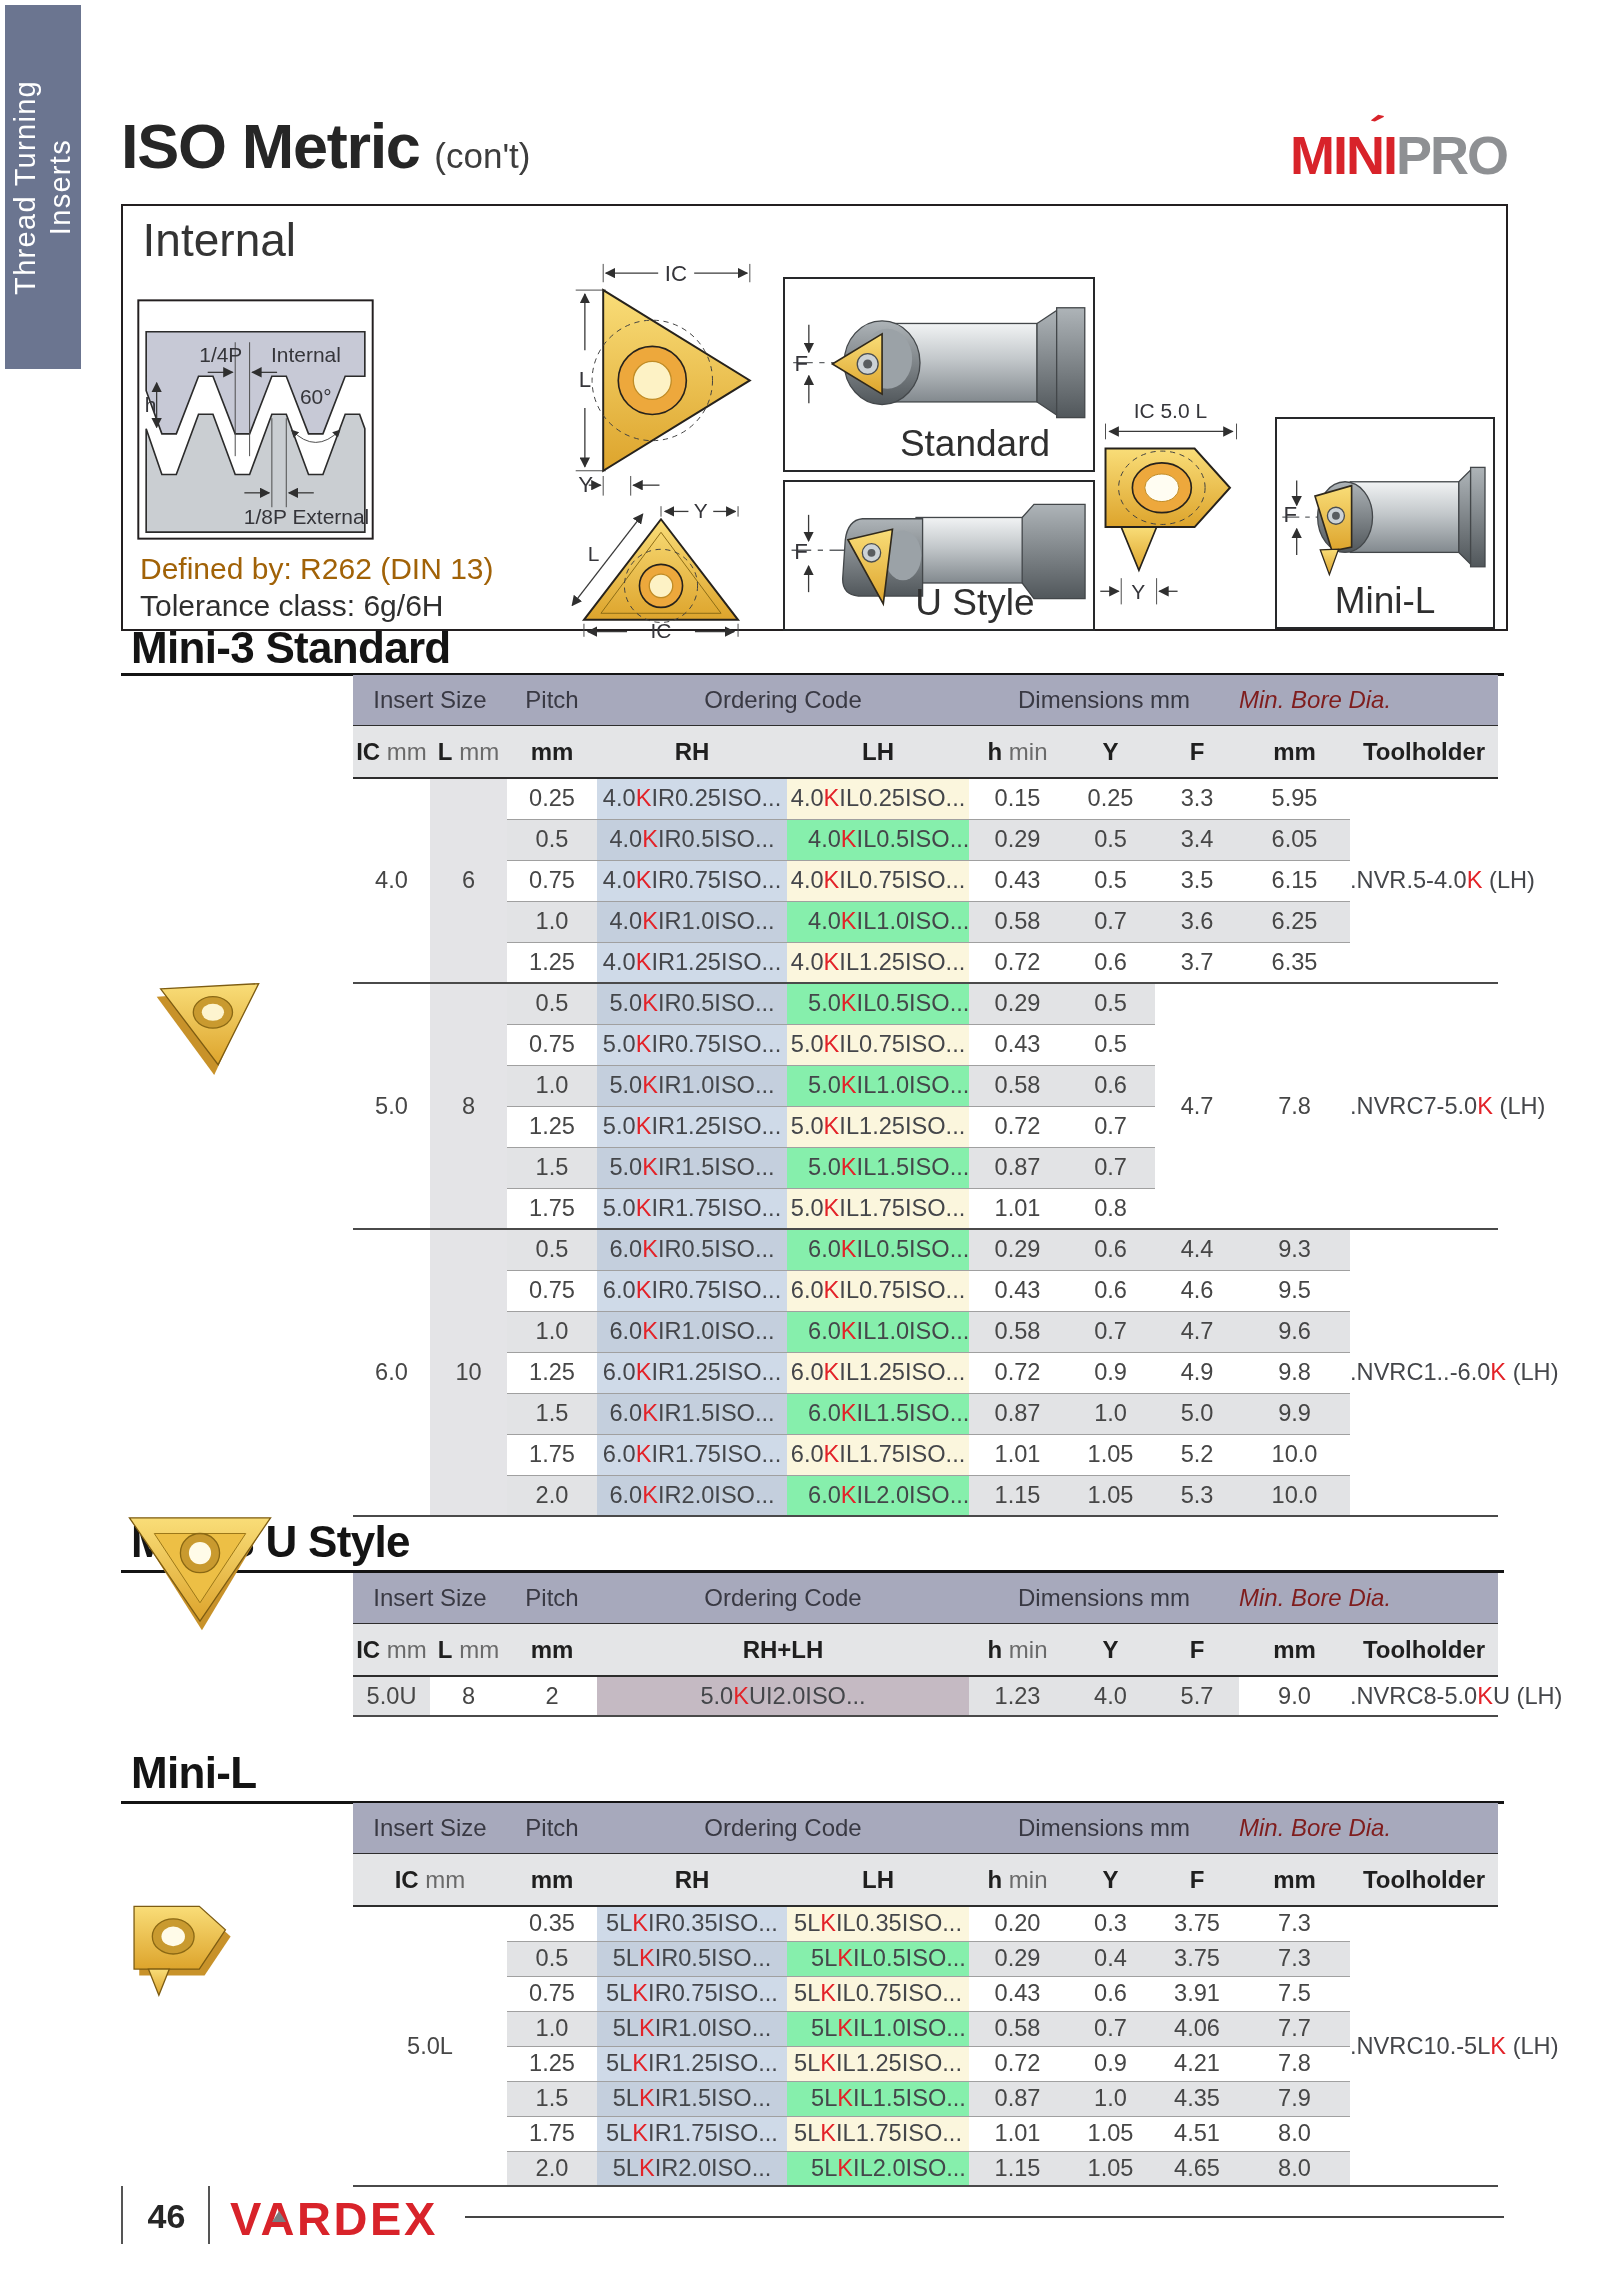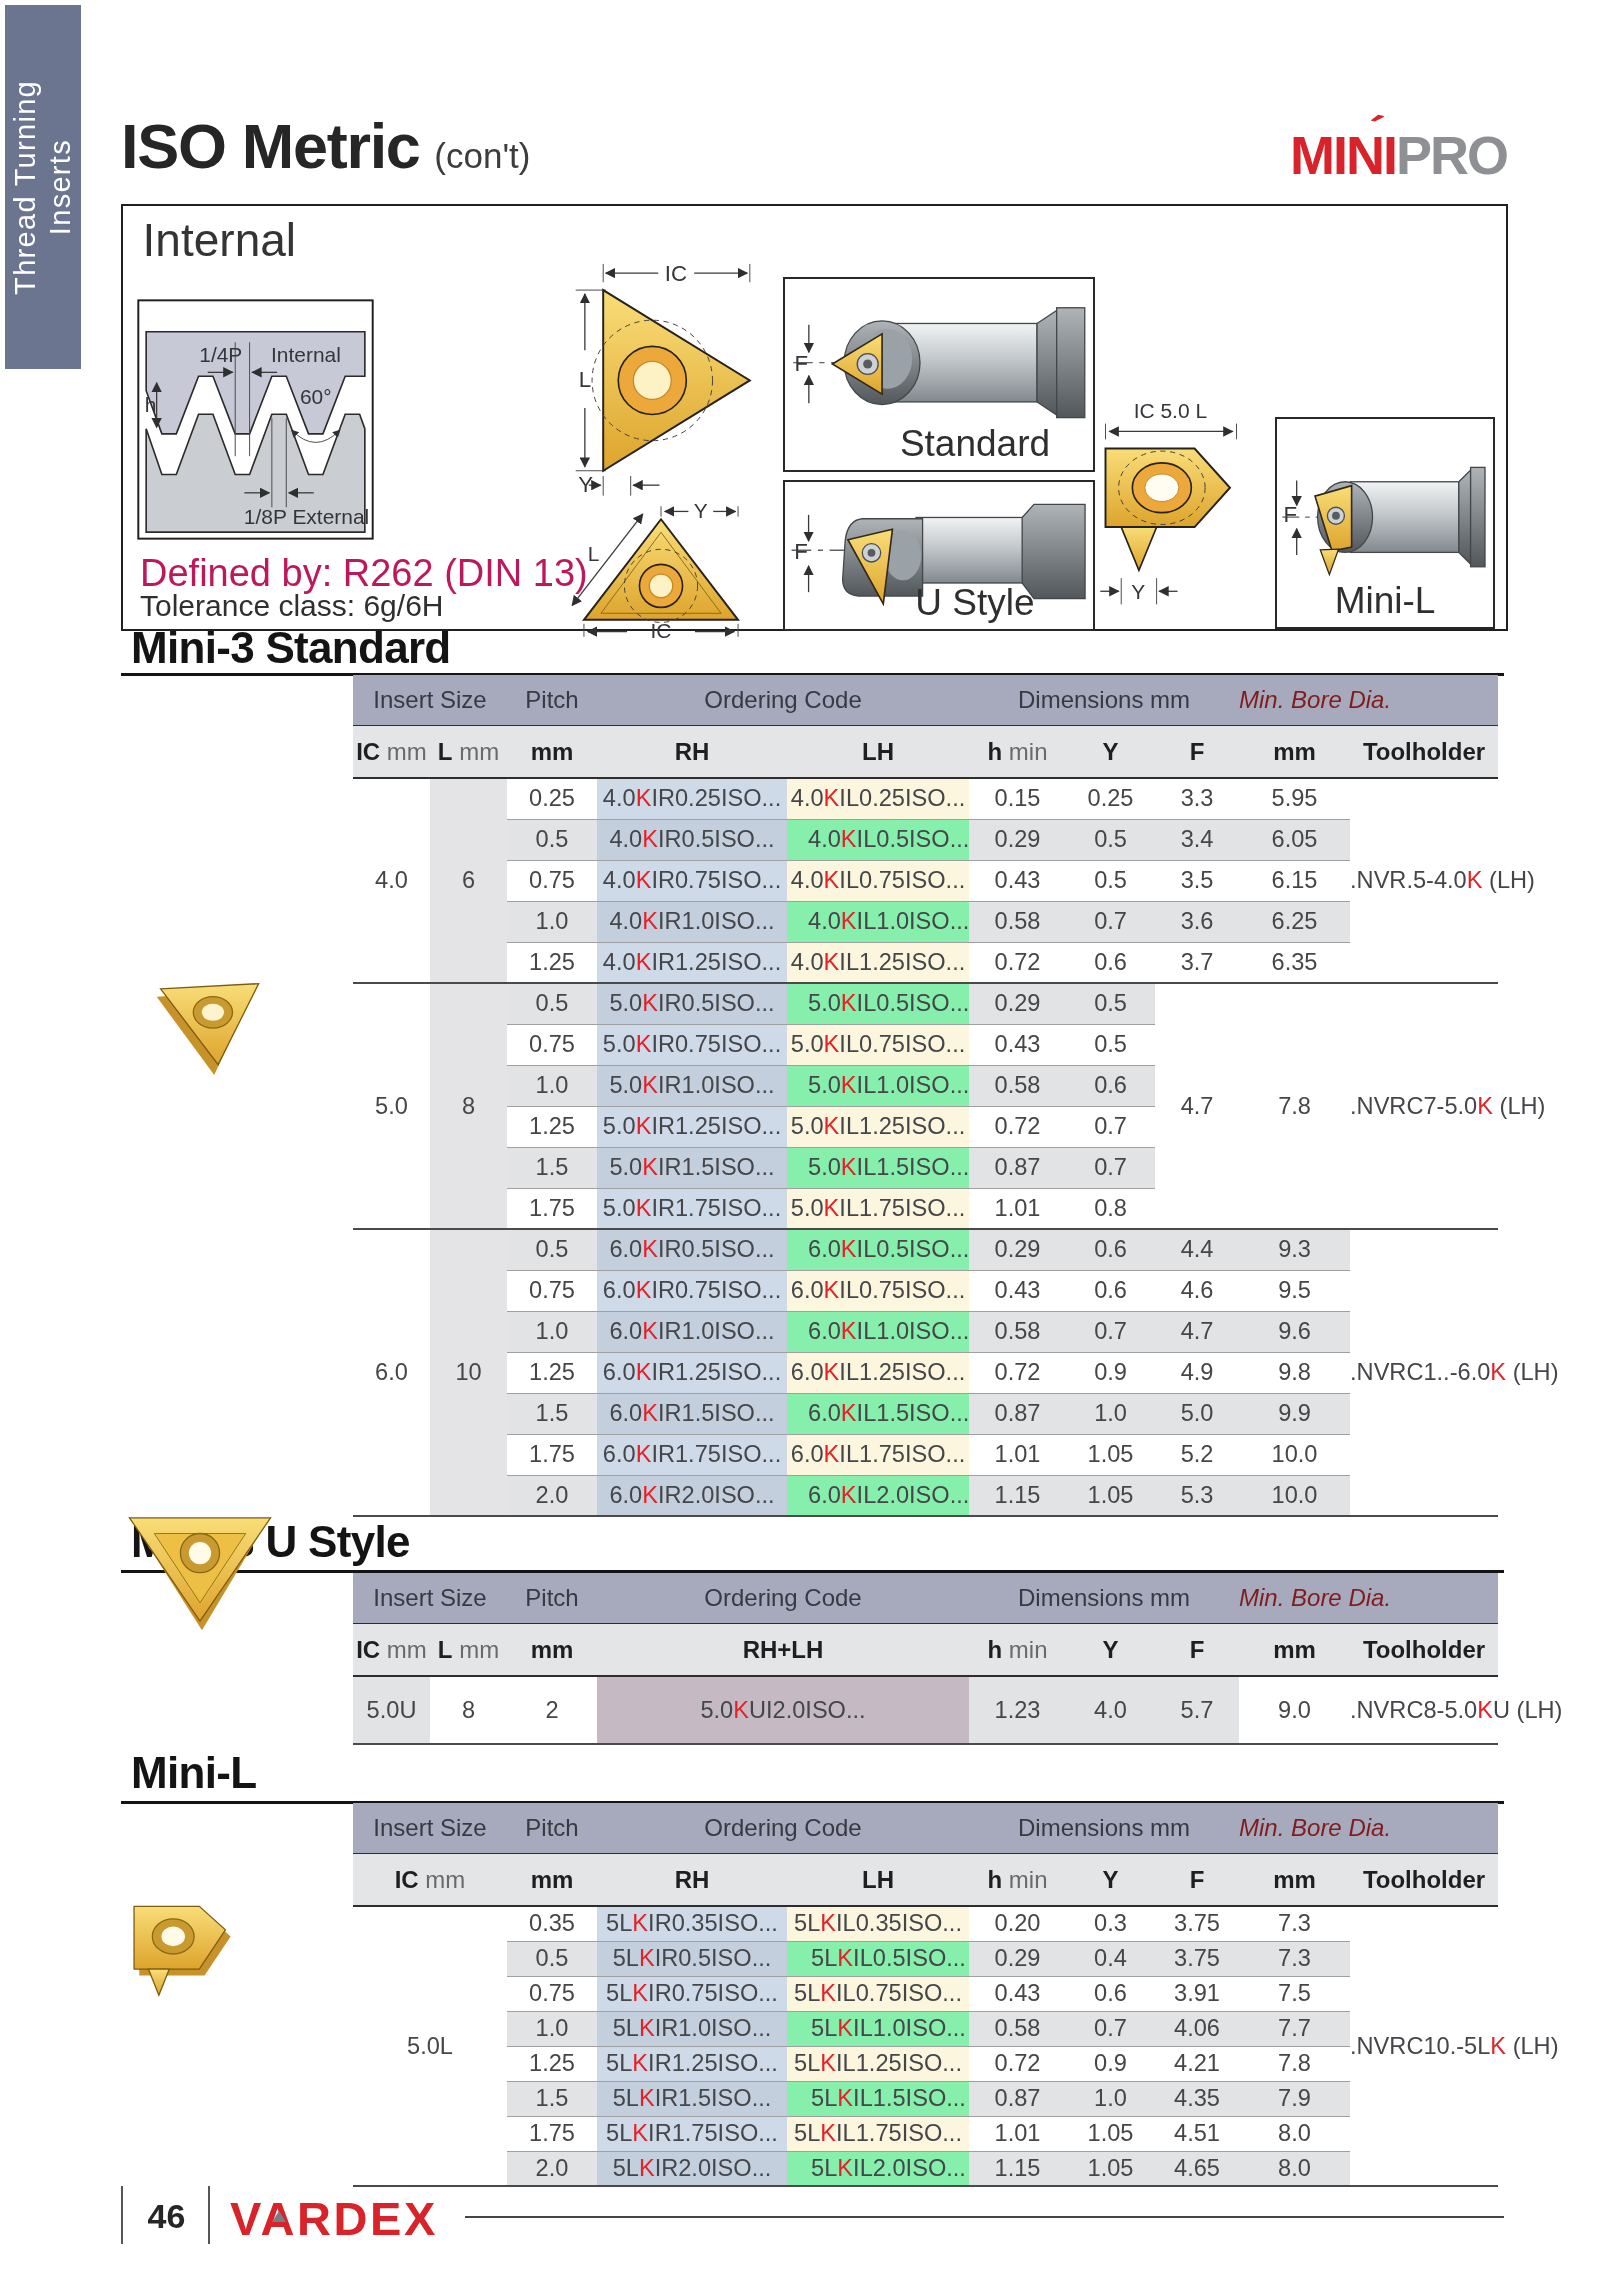--- a/index.html
+++ b/index.html
@@ -20,21 +20,21 @@
 
   
   .brand{top:124px;right:116px;font-size:54px;font-weight:bold;letter-spacing:-2px;white-space:nowrap;}
   .brand .mini{color:#d8232a;position:relative;}
   .brand .pro{color:#8e9093;}
   .brand .accent{position:absolute;left:77px;top:-19.6px;color:#d8232a;font-size:46px;transform:rotate(12deg);}
 
   
   .internal-box{left:121px;top:204px;width:1383px;height:423px;border:2px solid #231f20;background:#fff;}
   .internal-title{left:19.6px;top:6.5px;font-size:46px;color:#343434;}
-  .defined{left:17px;top:346px;font-size:38px;color:#be185d;}
+  .defined{left:17px;top:346px;font-size:30px;color:#a16207;}
   .tolerance{left:17px;top:383px;font-size:30px;color:#2f2f2f;}
   .frame{border:2px solid #26282a;background:#fff;}
   .frame-label{position:absolute;bottom:5.2px;left:0;right:0;text-align:center;
                font-size:37px;font-weight:normal;color:#2f2f2f;}
   .frame-label.shift{left:72px;}
 
   svg{font-family:"Liberation Sans",sans-serif;}
   .svgt{font-size:32px;fill:#35353a;}
   .svgt-b{font-size:34px;fill:#35353a;}
   .dim{stroke:#3a3a3a;stroke-width:2;fill:none;}
@@ -47,21 +47,21 @@
   
   .ptable{border-collapse:collapse;table-layout:fixed;width:1145px;
           font-size:23.6px;color:#464646;border-bottom:2px solid #4a4a4a;}
   .ptable th,.ptable td{text-align:center;vertical-align:middle;padding:0;white-space:nowrap;overflow:visible;}
   .band th{background:#a7a9bc;height:50px;font-size:24px;font-weight:normal;color:#393943;border-bottom:1.3px solid #2d2d2d;}
   .band th.red{color:#7f1d1d;font-style:italic;}
   .sub th{background:#e4e5e7;height:51px;font-size:24px;font-weight:normal;border-bottom:2px solid #2d2d2d;}
   .sb{font-weight:bold;color:#1f1f1f;}
   .sr{color:#6a6a6a;}
   #tbl0 tbody tr{height:41px;}
-  #tbl1 tbody tr{height:68px;}
+  #tbl1 tbody tr{height:40px;}
   #tbl2 tbody tr{height:35px;}
   tr.shade td{background:#e2e3e5;}
   td.rh{background:#cfdae8;}  tr.shade td.rh{background:#c4cfdd;}
   td.lh{background:#fbf6dd;}  tr.shade td.lh{background:#86efac;padding-left:21px;}
   td.lcol,tr.shade td.lcol{background:#e4e4e7;}
   td.iccol,tr.shade td.iccol{background:#ffffff;}
   td.mcell,tr.shade td.mcell{background:#ffffff;}
   td.thcell,tr.shade td.thcell{background:#ffffff;}
   td.ucode{background:#c5bac3;margin-left:6px;}
   td.ush{background:#e2e3e5;}

